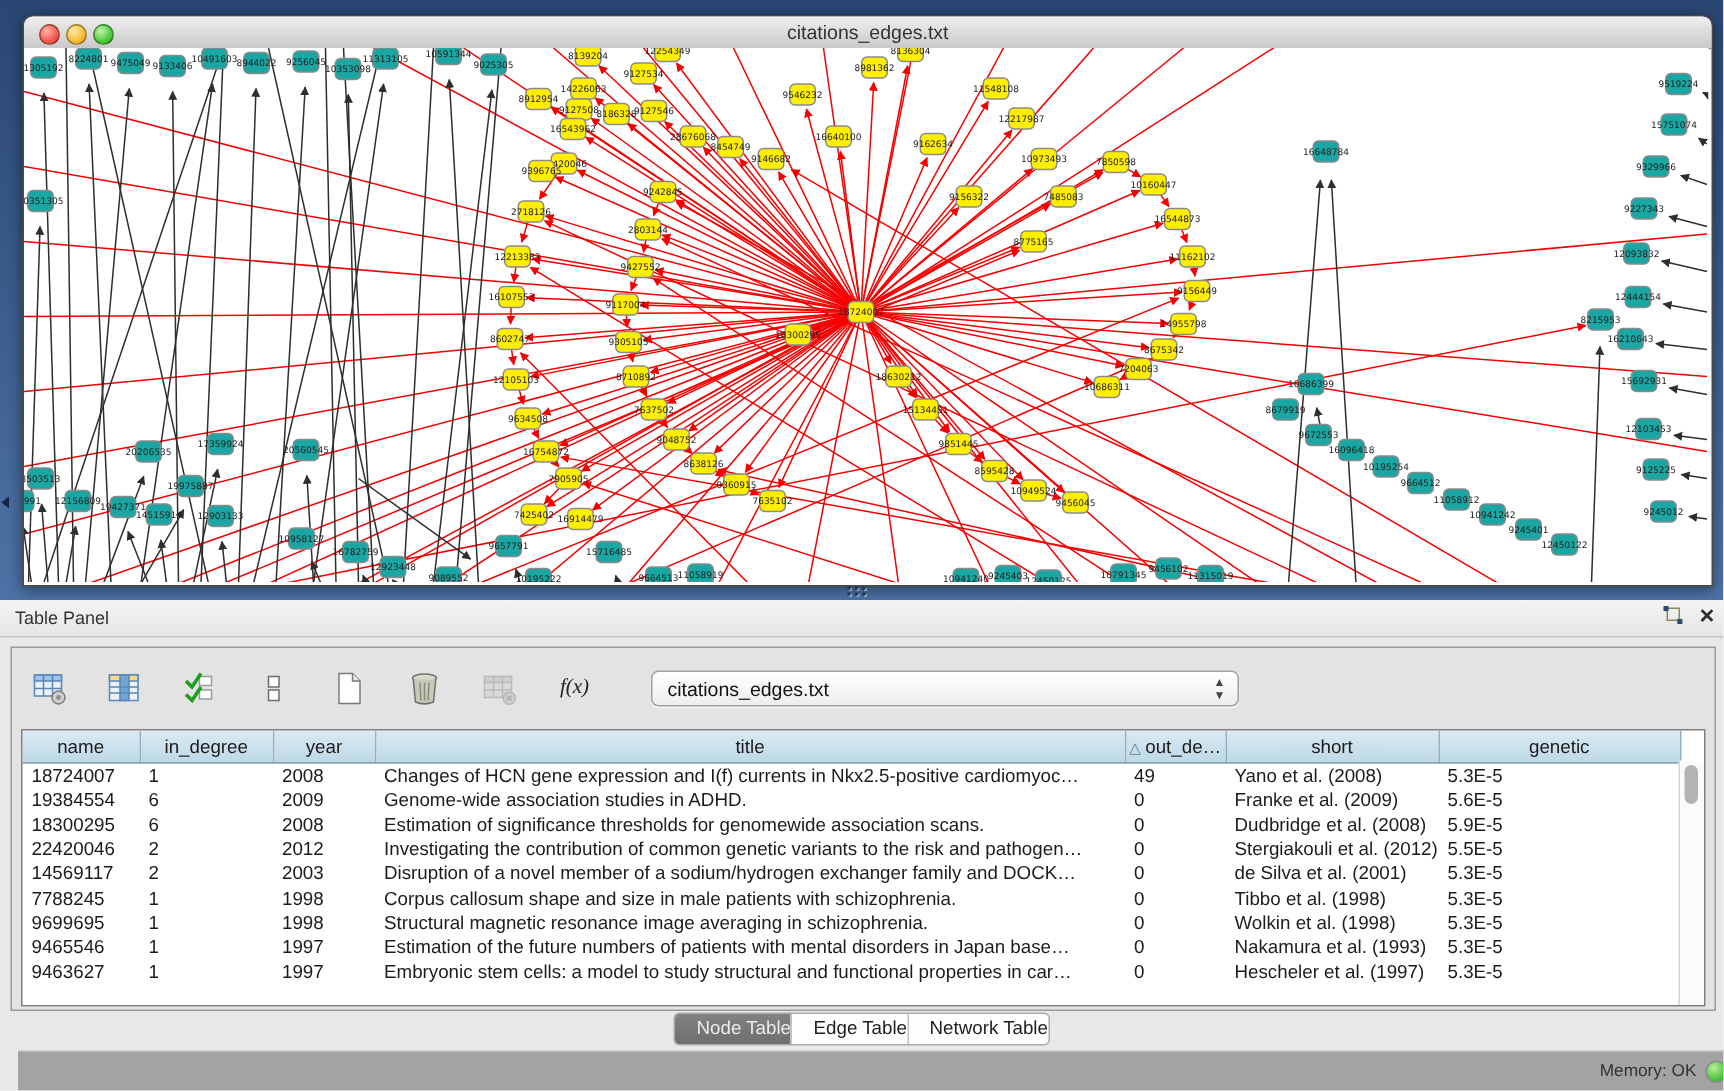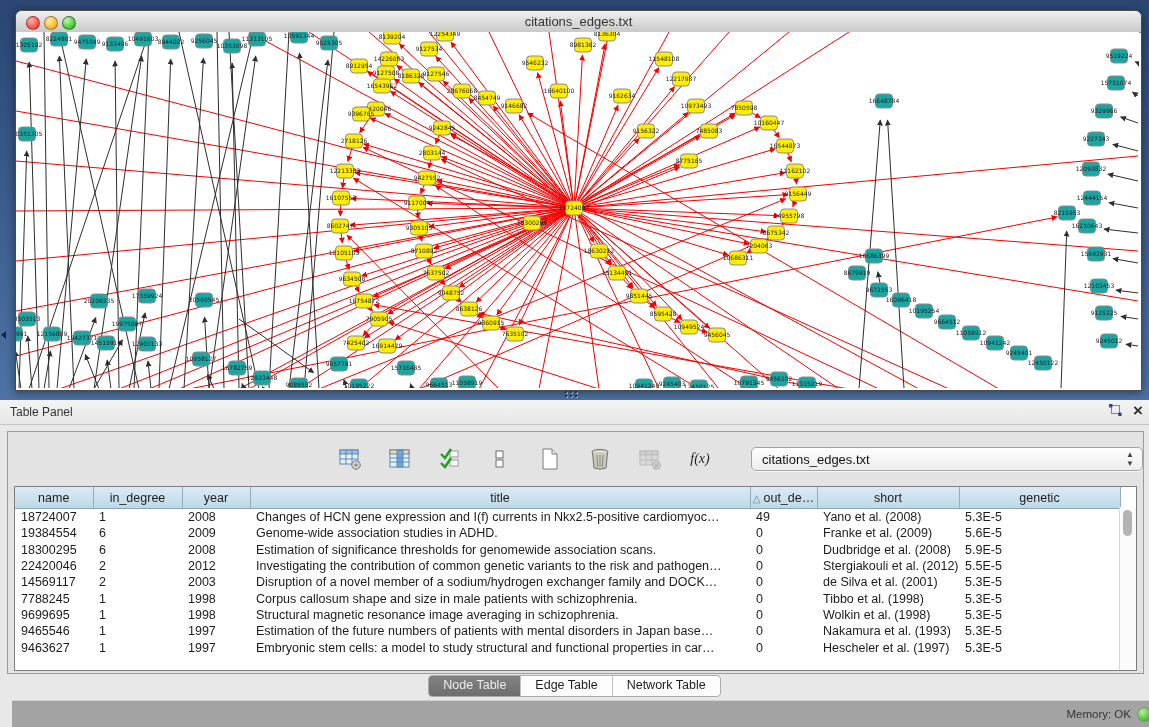--- a/index.html
+++ b/index.html
@@ -30,21 +30,21 @@
   .panel-bar{position:absolute;left:0;top:400px;width:1149px;height:24px;
     background:linear-gradient(#f4f4f4,#e6e6e6);border-bottom:1px solid #c4c4c4;}
   .panel-bar .panel-title{position:absolute;left:10px;top:5px;font-size:12px;color:#333;}
   .panel-bar .bar-actions{position:absolute;right:6px;top:3px;display:flex;gap:10px;align-items:center;}
   .float-ic{width:15px;height:15px;display:block;}
   .close-ic{font-size:17px;font-weight:bold;color:#2d2d2d;line-height:15px;cursor:default;}
 
   .tp-container{position:absolute;left:7px;top:431px;width:1135px;height:241px;
     background:#e3e3e3;border:1px solid #9b9b9b;}
   .toolbar{position:absolute;left:0;top:0;width:100%;height:54px;display:flex;align-items:center;
-    gap:24px;padding-left:12px;box-sizing:border-box;justify-content:flex-end;}
+    gap:24px;padding-left:12px;box-sizing:border-box;}
   .tbtn{width:26px;height:26px;display:flex;align-items:center;justify-content:center;}
   .fx-label{font-size:14px;font-style:italic;color:#222;font-family:"Liberation Serif",serif;}
   .combo{margin-left:14px;width:390px;height:22px;border:1px solid #a3a3a3;border-radius:5px;
     background:linear-gradient(#ffffff,#ededed);position:relative;display:flex;align-items:center;
     box-shadow:0 1px 1px rgba(255,255,255,.8);}
   .combo .combo-text{font-size:13px;color:#111;padding-left:10px;}
   .combo .combo-arrows{position:absolute;right:8px;top:2px;font-size:8px;line-height:9px;color:#444;text-align:center;}
 
   .tbl-wrap{position:absolute;left:6px;top:54px;right:6px;bottom:2px;background:#fff;
     border:1px solid #7e7e7e;overflow:hidden;}
@@ -56,21 +56,21 @@
   col.c0{width:78px}col.c1{width:89px}col.c2{width:68px}col.c3{width:500px}
   col.c4{width:67px}col.c5{width:142px}col.c6{width:161px}
   .sort-glyph{color:#5b7f95;font-size:10px;margin-right:3px;}
   .vscroll{position:absolute;right:0;top:20px;bottom:0;width:16px;background:#fbfbfb;border-left:1px solid #d5d5d5;}
   .vscroll .thumb{position:absolute;left:3px;top:3px;width:9px;height:26px;border-radius:5px;background:#b3b3b3;}
 
   
   .tabs-row{position:absolute;left:0;top:675px;width:1149px;height:22px;display:flex;justify-content:center;}
   .seg{display:inline-flex;border:1px solid #ababab;border-radius:4px;overflow:hidden;background:#fdfdfd;height:20px;
     box-shadow:inset 0 1px 0 rgba(255,255,255,.7);}
-  .seg .seg-btn{padding:2px 14px 0 14px;font-size:12.5px;color:#1e1e1e;border-left:1px solid #c2c2c2;white-space:nowrap;}
+  .seg .seg-btn{padding:2px 0 0 14px;font-size:12.5px;color:#1e1e1e;border-left:1px solid #c2c2c2;white-space:nowrap;}
   .seg .seg-btn:first-child{border-left:none;}
   .seg .seg-btn.active{background:linear-gradient(#828282,#6e6e6e);color:#ececec;}
 
   
   .statusbar{position:absolute;left:12px;top:700px;width:1149px;height:27px;background:#a3a3a3;border-top:1px solid #cfcfcf;}
   .mem{position:absolute;right:30px;top:7px;font-size:11.5px;color:#333;}
   .mem-dot{position:absolute;right:9px;top:6px;width:13px;height:13px;border-radius:50%;
     border:1px solid #8b8b8b;background:radial-gradient(circle at 35% 30%,#b9ef92,#49c13e 65%,#2f9e2a);}
 
   svg text{font-family:"DejaVu Sans",sans-serif;}

